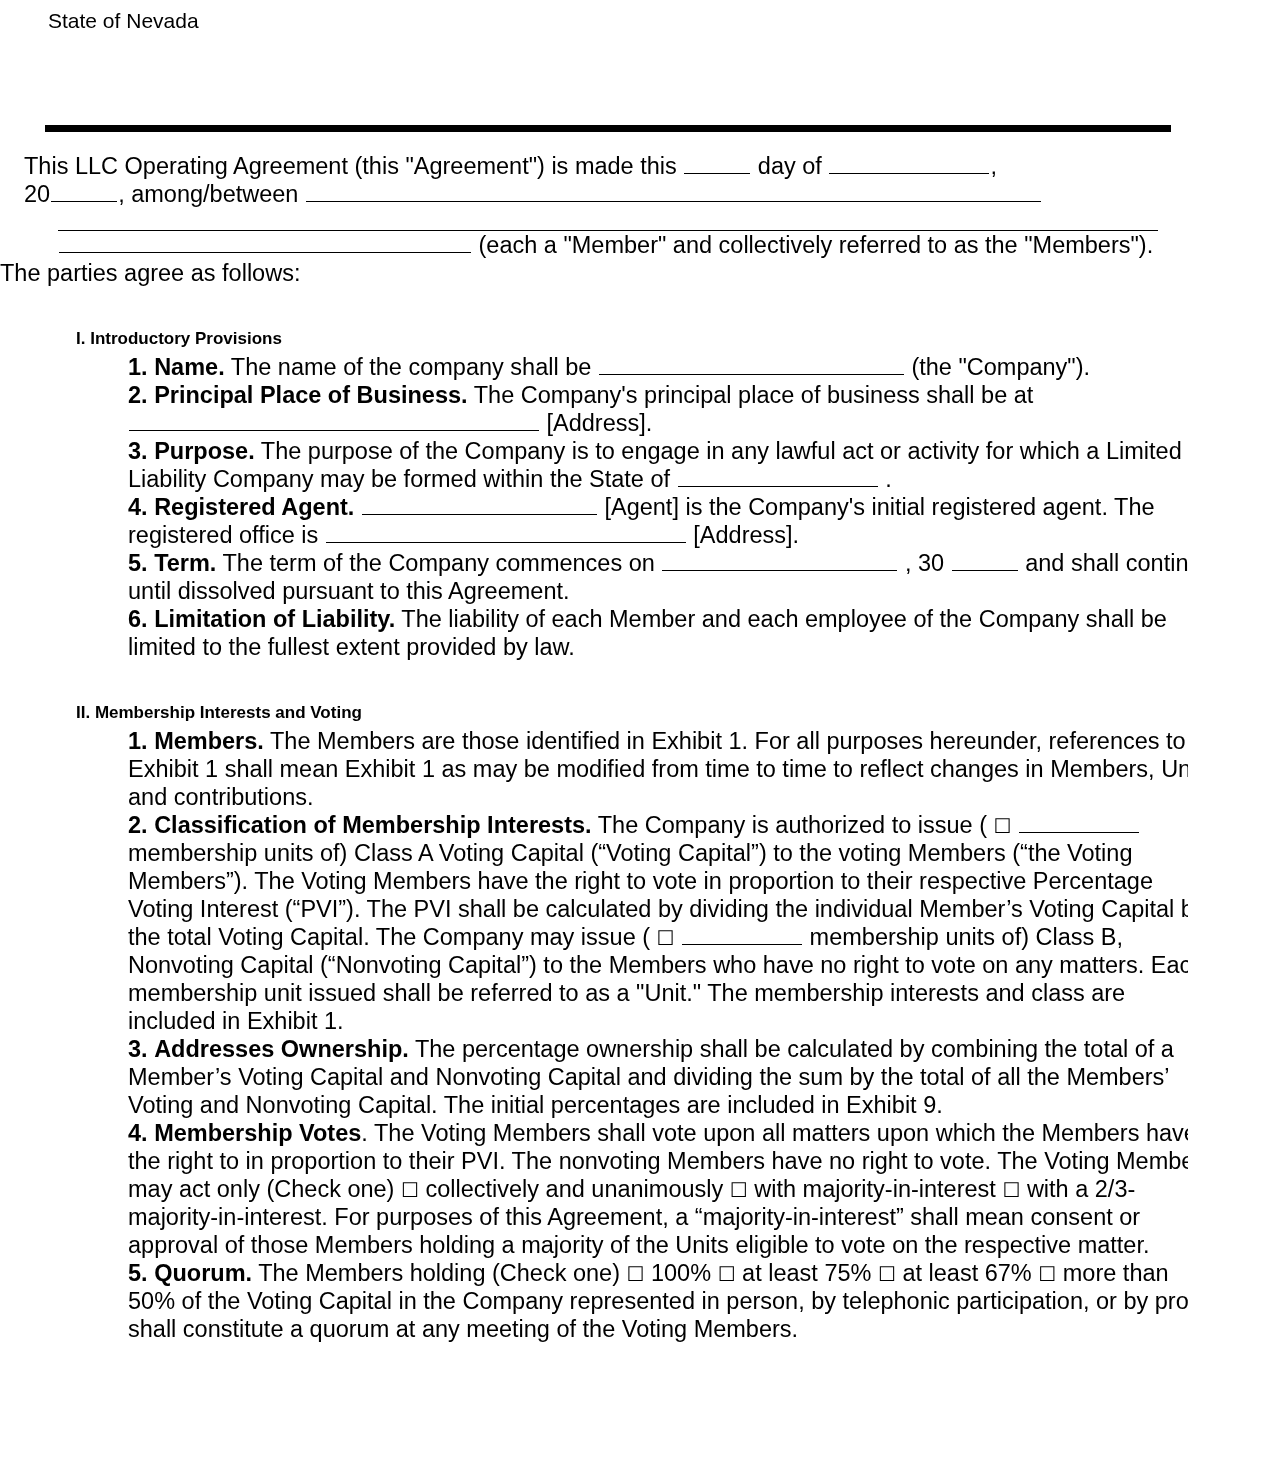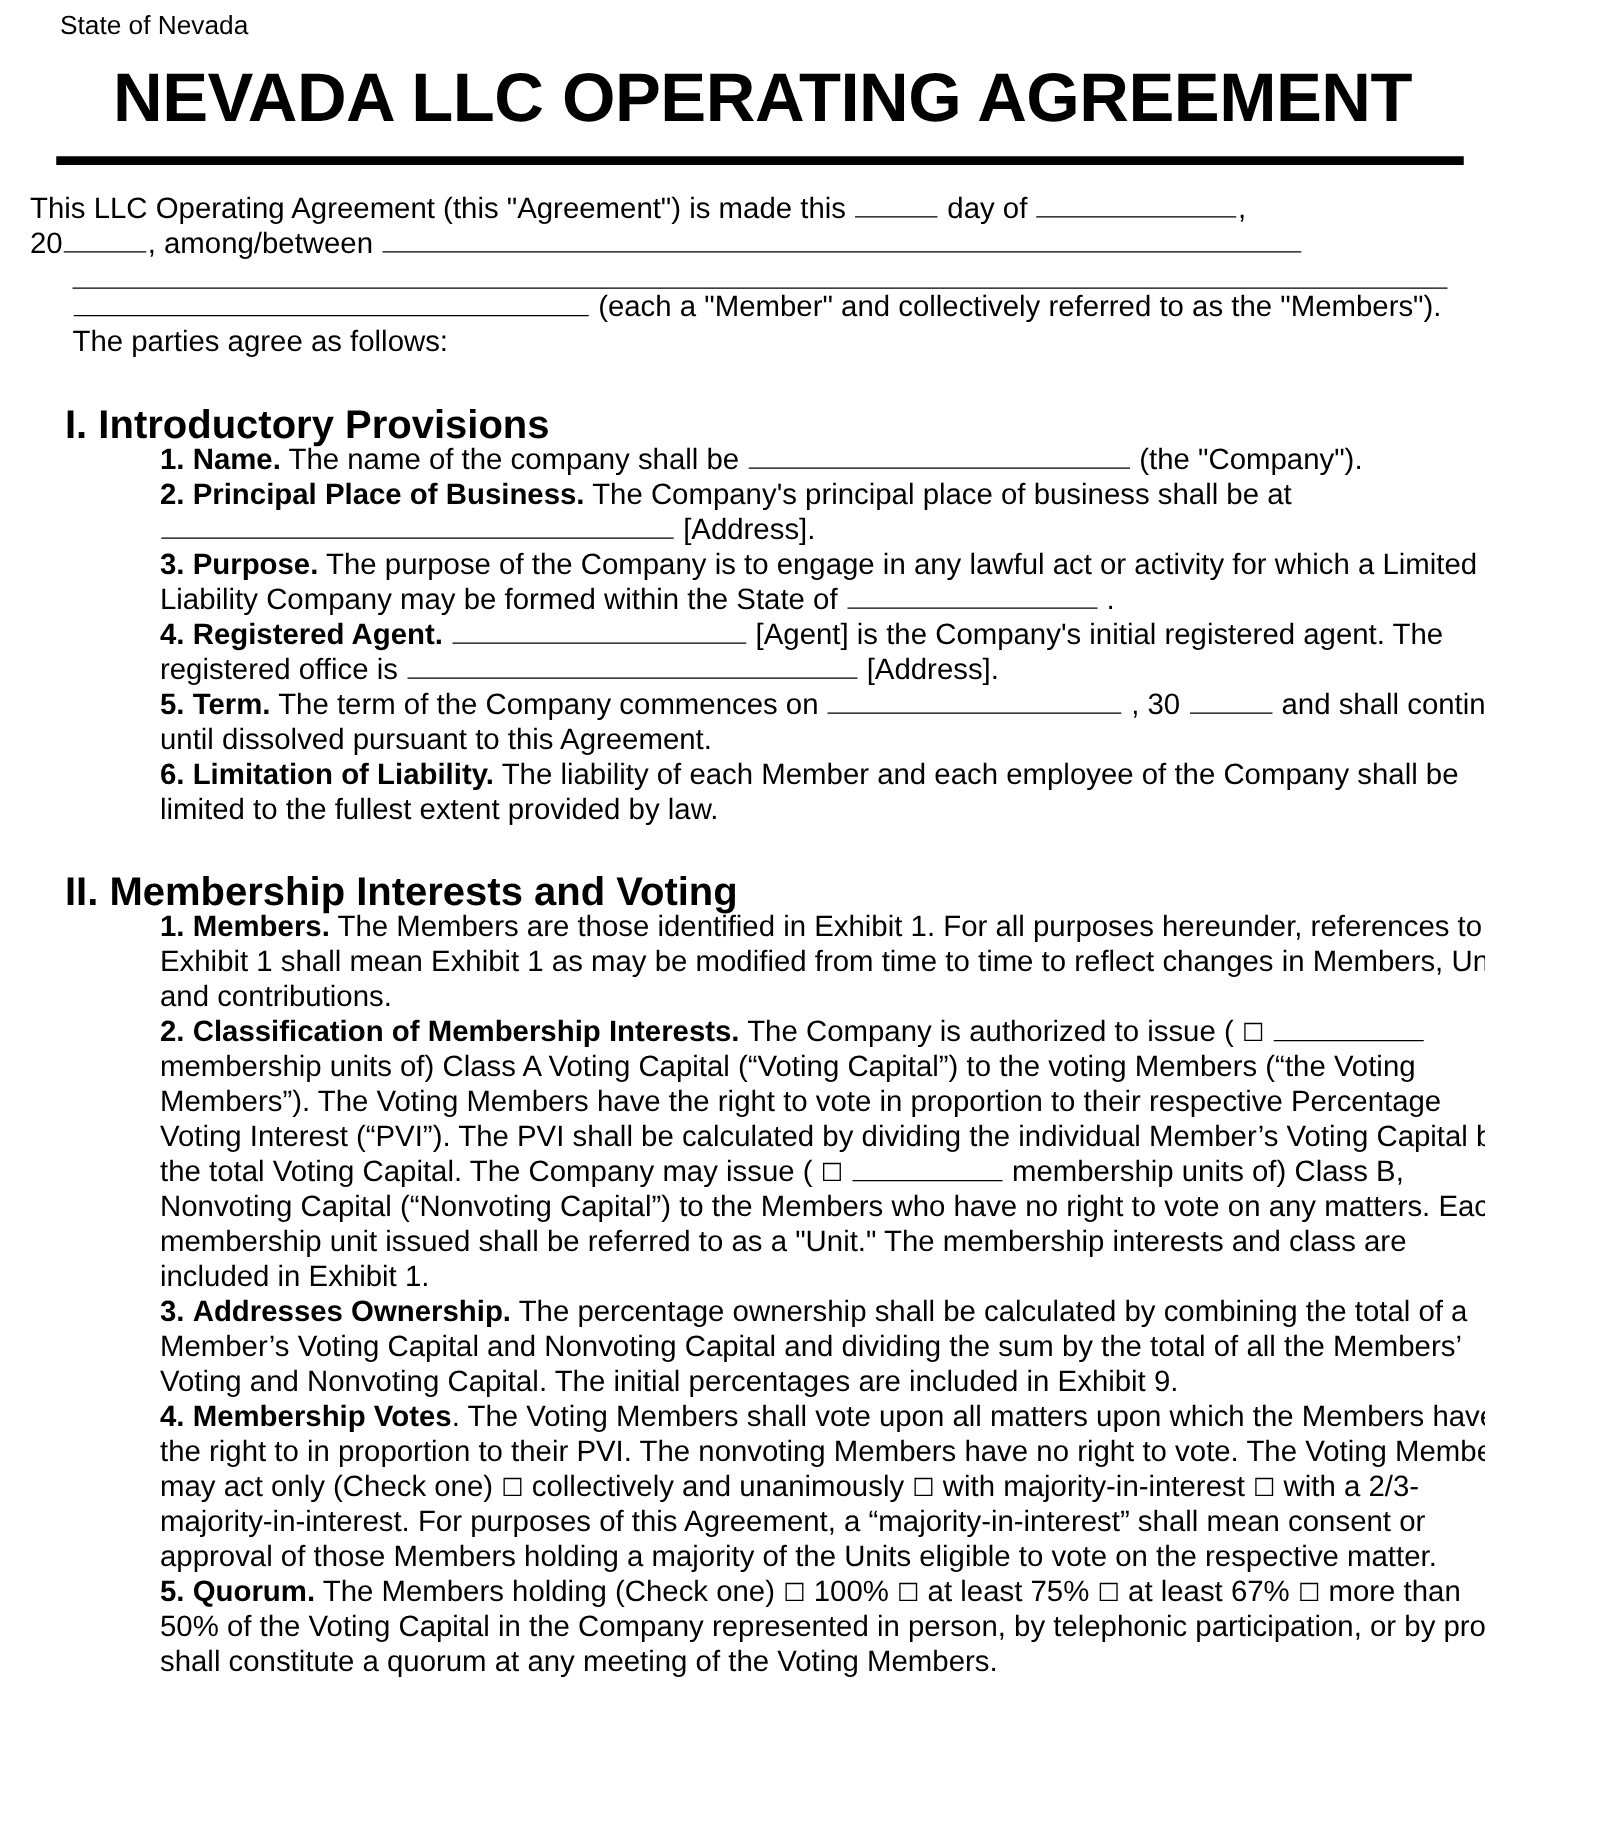--- a/index.html
+++ b/index.html
@@ -90,24 +90,24 @@
   .bl-line {
     display: block;
     border-bottom: 1.6px solid #000;
     height: 22px;
     margin: 0;
   }
   .bl-line-full { width: 1100px; }
   .bl-line-half { width: 412px; }
 
   .sect-head {
-    font-size: 32px;
+    font-size: 17px;
     font-weight: bold;
     line-height: 28px;
-    margin-left: 52px;
+    margin-left: 76px;
   }
   .item {
     font-size: 23.5px;
     line-height: 28px;
     margin-left: 128px;
     margin-right: 60px;
     text-indent: 0;
   }
   .item b { font-weight: bold; }
   .spacer-lg { height: 38px; }
@@ -118,42 +118,41 @@
     line-height: 20px;
   }
 </style>
 </head>
 <body>
 
 <div class="page">
 
   <div class="state-line">State of Nevada</div>
 
-  <div class="doc-title">NEVADA LLC OPERATING AGREEMENT</div>
 
   <div class="title-rule"></div>
 
   <div class="body-block">
 
     <div class="para intro-wide">
       <span>This LLC Operating Agreement (this "Agreement") is made this</span>
       <span class="bl bl-xs"></span>
       <span>day of</span>
       <span class="bl bl-m"></span><span>,</span><br>
       <span>20</span><span class="bl bl-xs"></span><span>, among/between</span>
       <span class="bl" style="width:735px"></span>
     </div>
 
     <div class="para" style="margin-left:58px">
       <span class="bl-line bl-line-full"></span>
       <span class="bl bl-line-half" style="height:20px"></span>
       <span>(each a "Member" and collectively referred to as the "Members").</span>
     </div>
 
-    <div class="para" style="margin-left:58px">The parties agree as follows:</div>
+    <div class="para" style="">The parties agree as follows:</div>
 
     <div class="spacer-lg"></div>
 
     <div class="sect-head">I. Introductory Provisions</div>
 
     <div class="item" id="sec1">
         <div class="para"><b>1.</b> <b>Name.</b> <span>The name of the company shall be</span> <span class="bl bl-xl"></span> <span>(the "Company").</span> </div>
         <div class="para"><b>2.</b> <b>Principal Place of Business.</b> <span>The Company's principal place of business shall be at</span> <span class="bl bl-full"></span> <span>[Address].</span> </div>
         <div class="para"><b>3.</b> <b>Purpose.</b> <span>The purpose of the Company is to engage in any lawful act or activity for which a Limited Liability Company may be formed within the  State of</span> <span class="bl bl-ml"></span> <span>.</span> </div>
         <div class="para"><b>4.</b> <b>Registered Agent.</b> <span class="bl bl-l"></span> <span>[Agent] is the Company's initial registered agent. The registered office is</span> <span class="bl bl-xxl"></span> <span>[Address].</span> </div>

